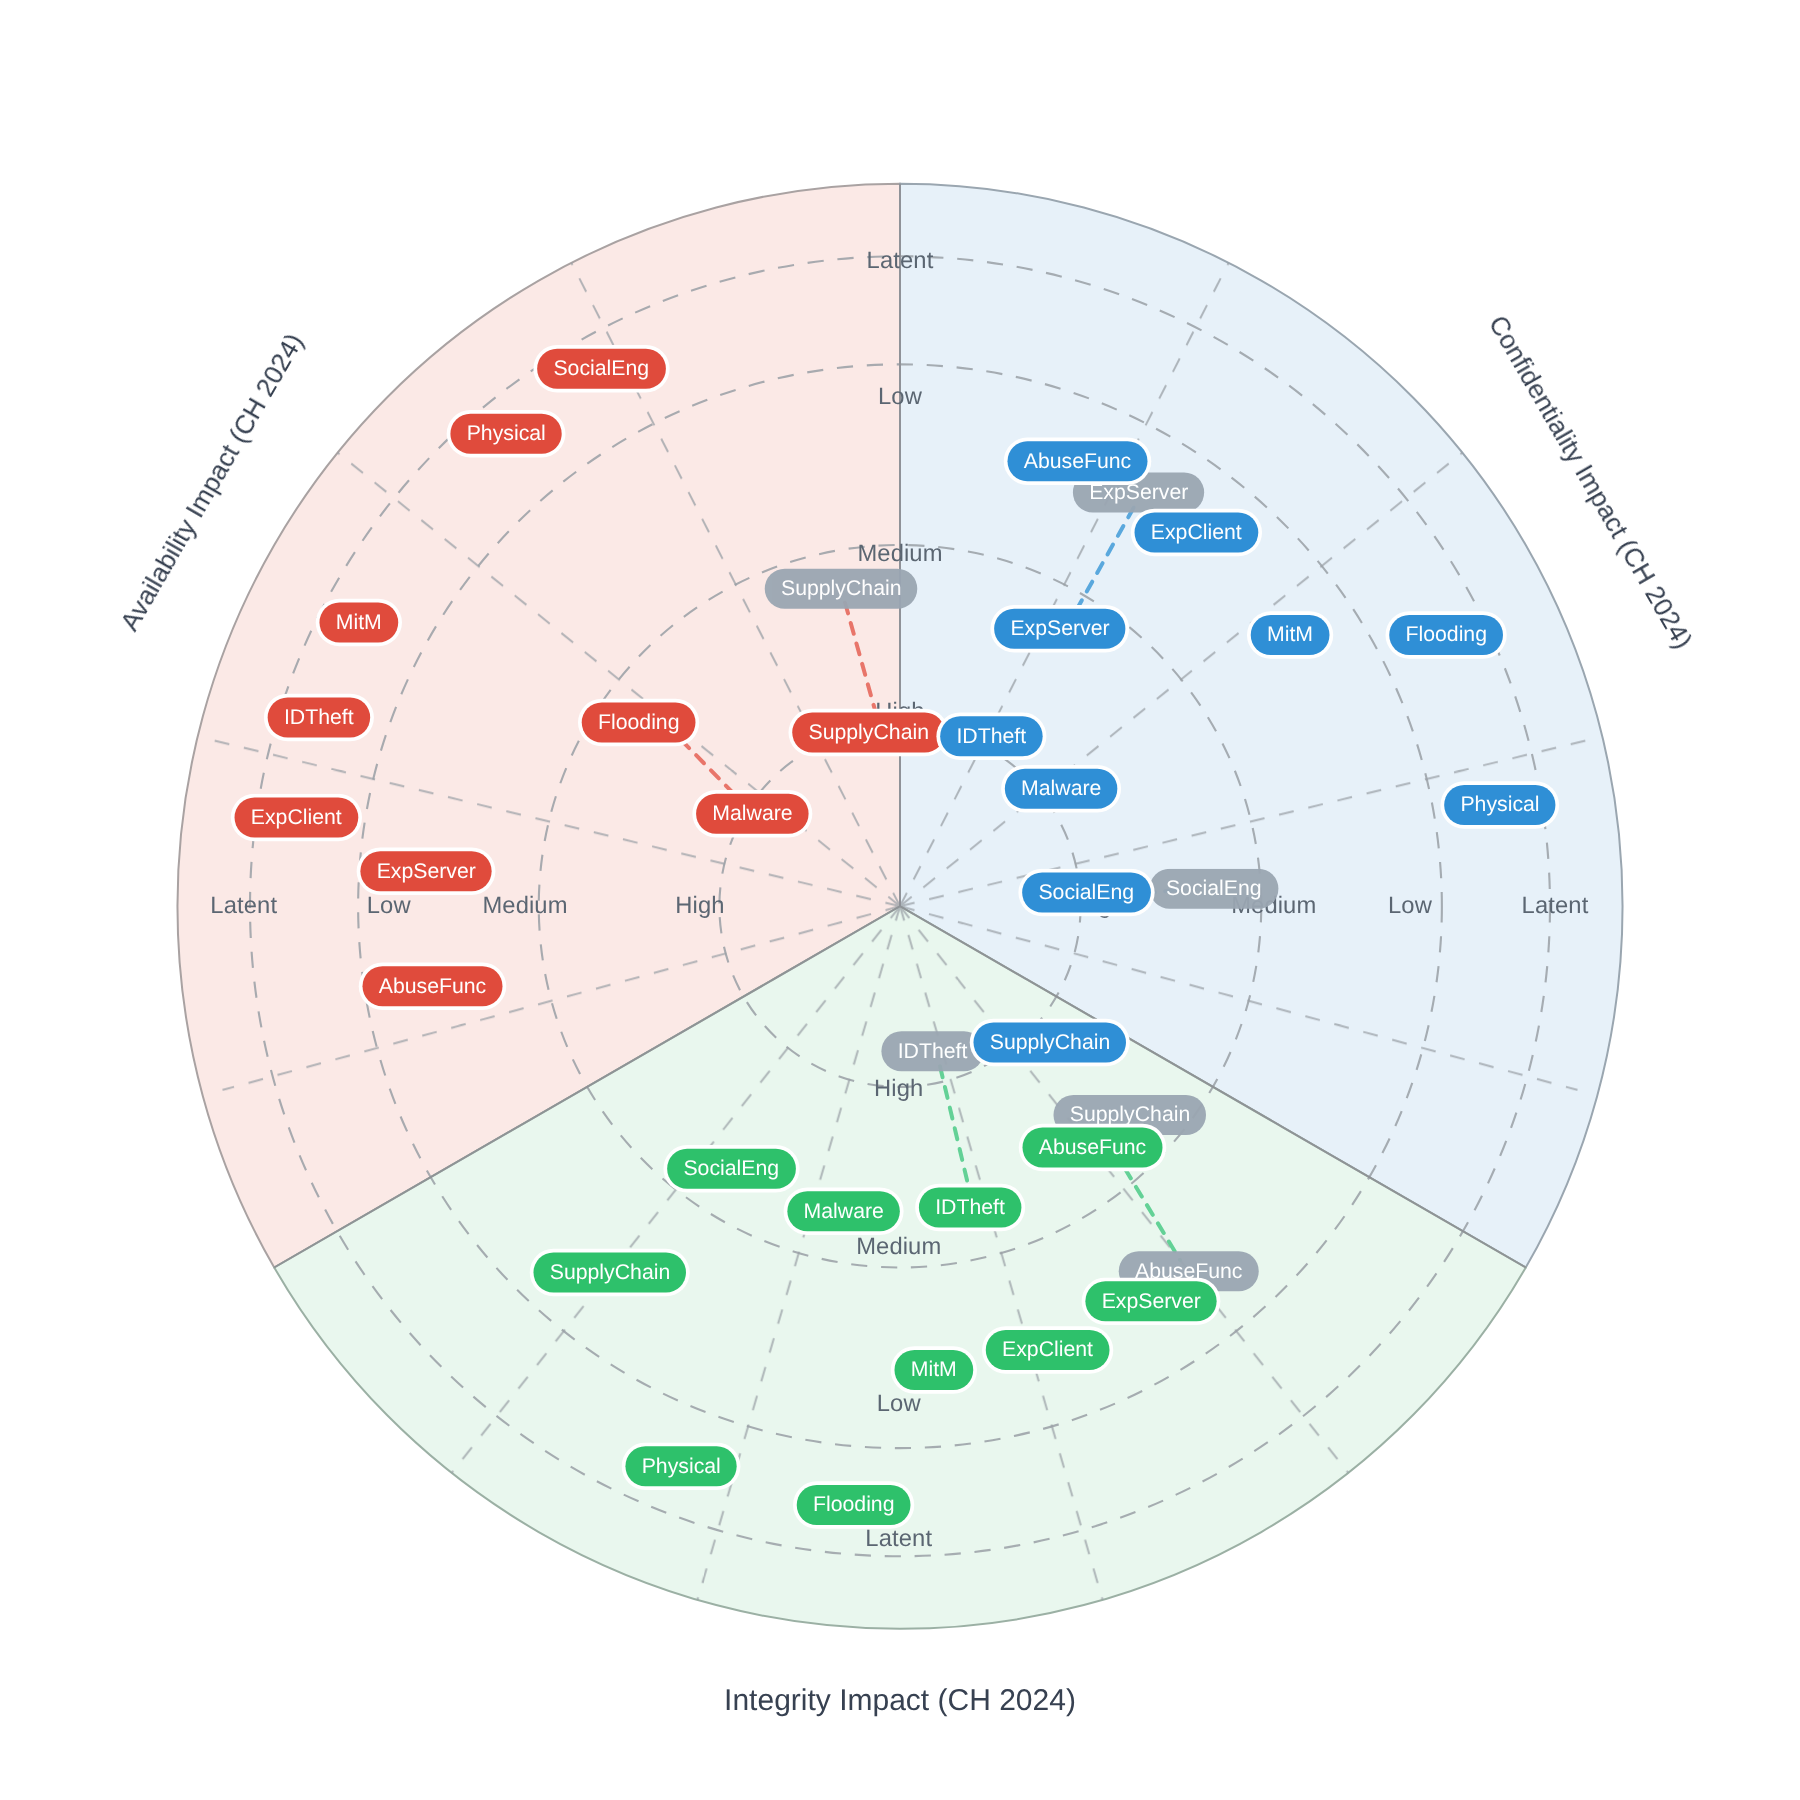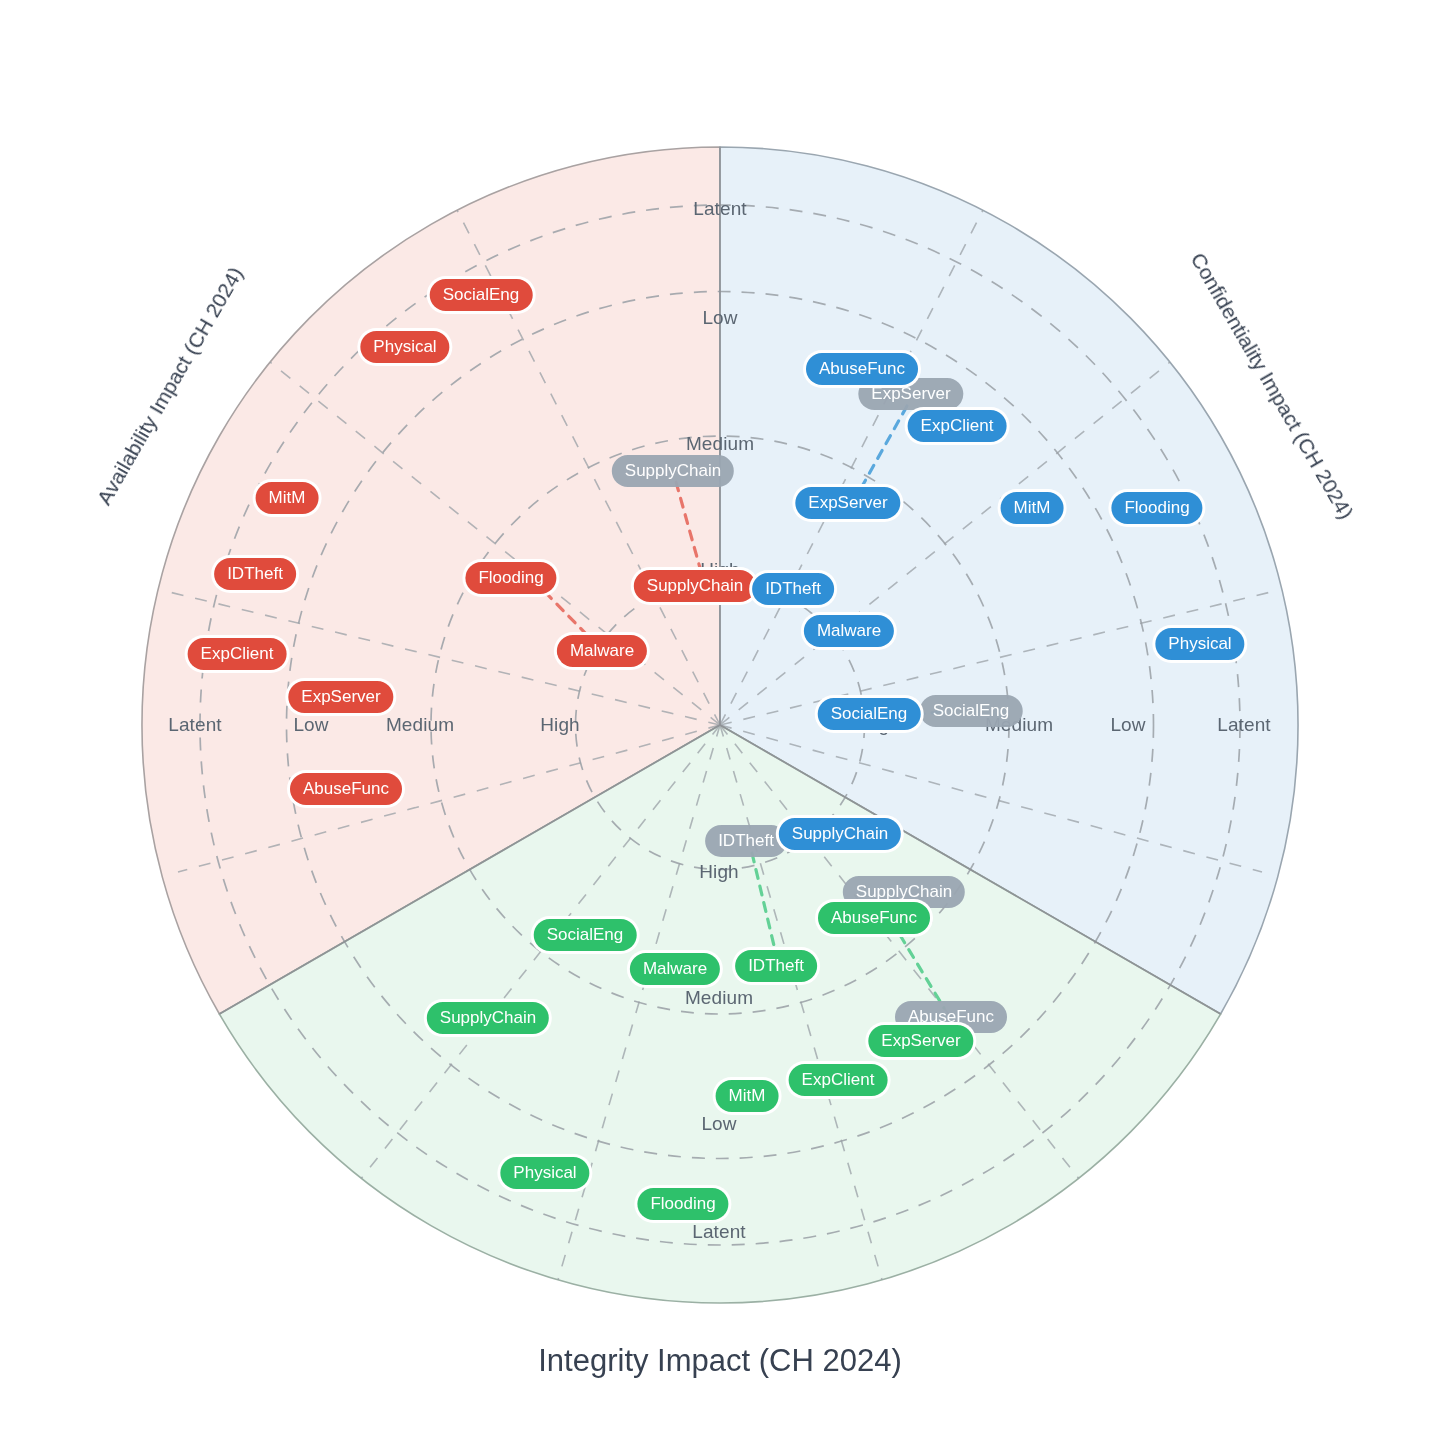--- a/index.html
+++ b/index.html
@@ -201,15 +201,15 @@
     <div class="chip c-integ" style="left:838px;top:1080px">ExpClient</div>
     <div class="chip c-integ" style="left:747px;top:1096px">MitM</div>
     <div class="chip c-integ" style="left:545px;top:1173px">Physical</div>
     <div class="chip c-integ" style="left:683px;top:1204px">Flooding</div>
   </div>
 
   <div class="axis-title" style="left:170px;top:386px;transform:translate(-50%,-50%) rotate(-60deg);">Availability Impact (CH 2024)</div>
 
   <div class="axis-title" style="left:1272px;top:386px;transform:translate(-50%,-50%) rotate(60deg);">Confidentiality Impact (CH 2024)</div>
 
-  <div class="axis-title" style="left:720px;top:1361px;transform:translate(-50%,-50%);font-size:31px;">Integrity Impact (CH 2024)</div>
+  <div class="axis-title" style="left:720px;top:1361px;transform:translate(-50%,-50%);font-size:24px;">Integrity Impact (CH 2024)</div>
 
 </div>
 
 </body></html>

